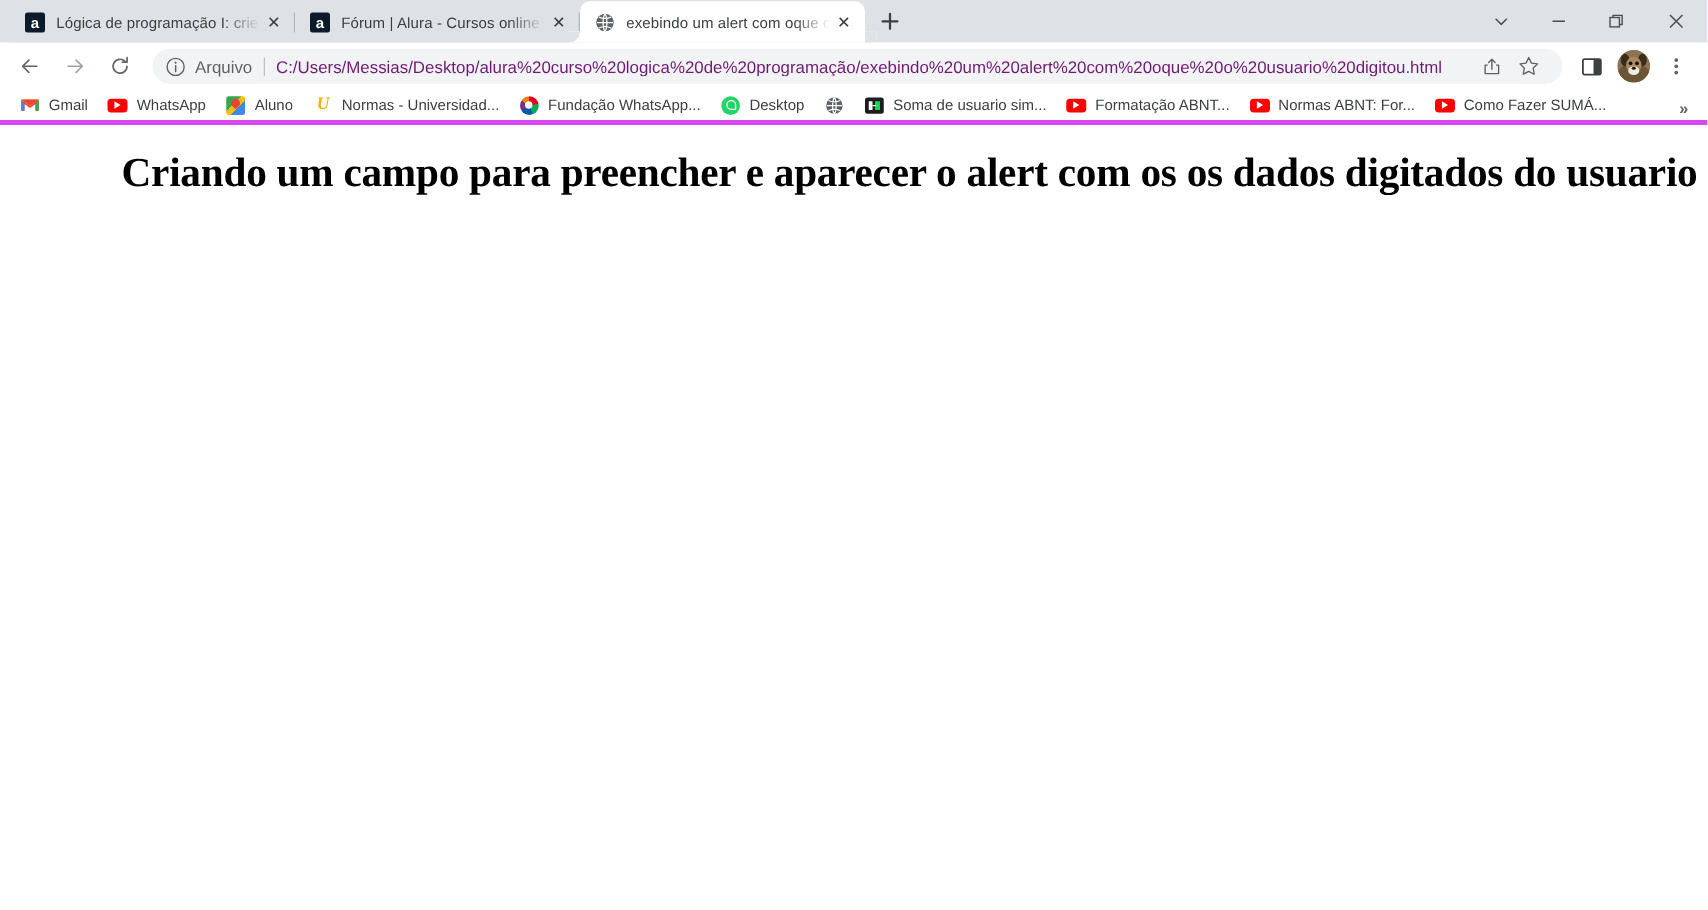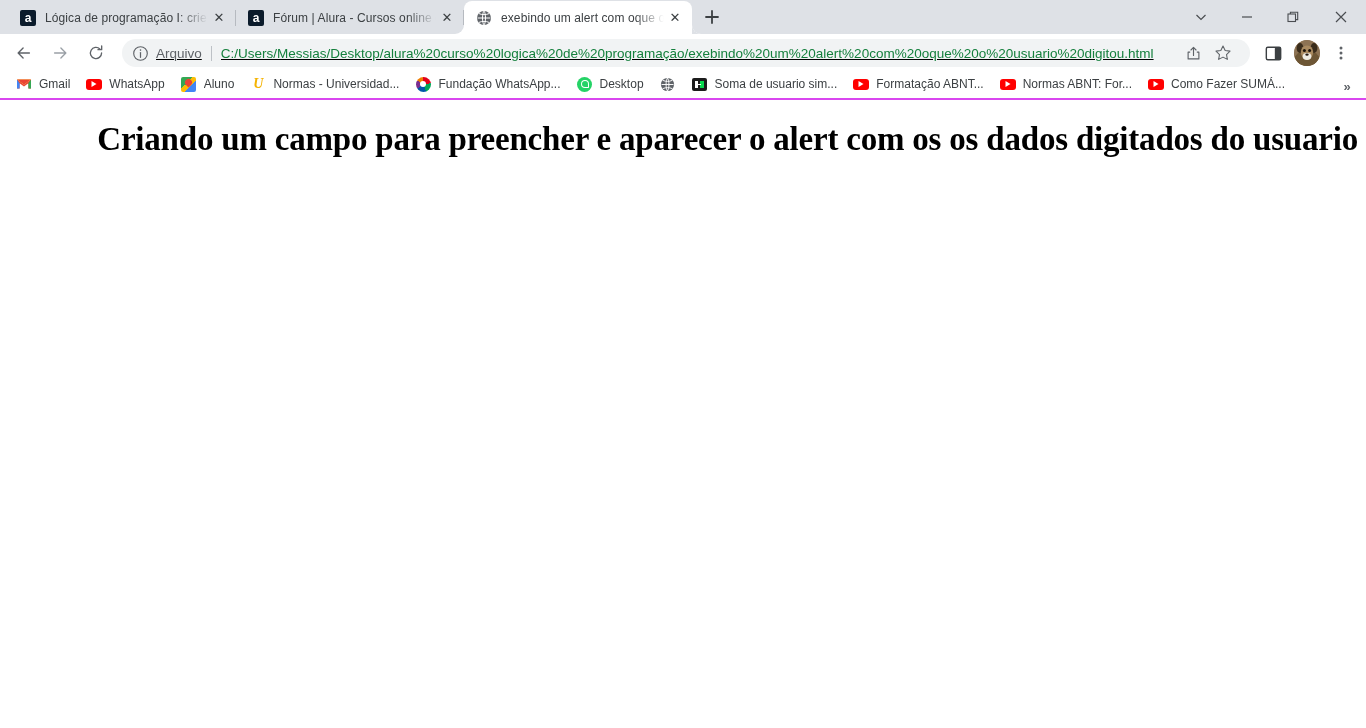--- a/index.html
+++ b/index.html
@@ -173,21 +173,20 @@
   .win-btn.close-win { width: 50px; }
 
   
   .toolbar {
     height: 38px;
     flex: 0 0 38px;
     background: #ffffff;
     display: flex;
     align-items: center;
     padding: 0 8px 0 6px;
-    text-decoration: underline;
   }
 
   .nav-btn {
     width: 30px;
     height: 30px;
     margin: 0 3px;
     display: flex;
     align-items: center;
     justify-content: center;
     border-radius: 50%;
@@ -225,21 +224,21 @@
   .omni-sep {
     width: 1px;
     height: 15px;
     background: #bdc1c6;
     margin: 0 9px;
     flex: 0 0 1px;
   }
 
   .omni-url {
     font-size: 13.5px;
-    color: #15803d;
+    color: #701a75;
     white-space: nowrap;
     overflow: hidden;
     text-overflow: ellipsis;
     flex: 1;
     min-width: 0;
   }
 
   .omni-actions {
     display: flex;
     align-items: center;
@@ -270,24 +269,24 @@
     background: #8a6d4f;
     position: relative;
   }
 
   
   .bookmarks {
     height: 28px;
     flex: 0 0 28px;
     background: #ffffff;
     display: flex;
-    align-items: flex-start;
+    align-items: flex-end;
     padding: 0 4px 0 8px;
     position: relative;
-    border-bottom: 2px solid #d946ef;
+    border-bottom: 4px solid #d946ef;
   }
 
   .bm {
     display: flex;
     align-items: center;
     height: 24px;
     padding: 0 8px;
     border-radius: 4px;
     flex: 0 0 auto;
     max-width: 170px;

